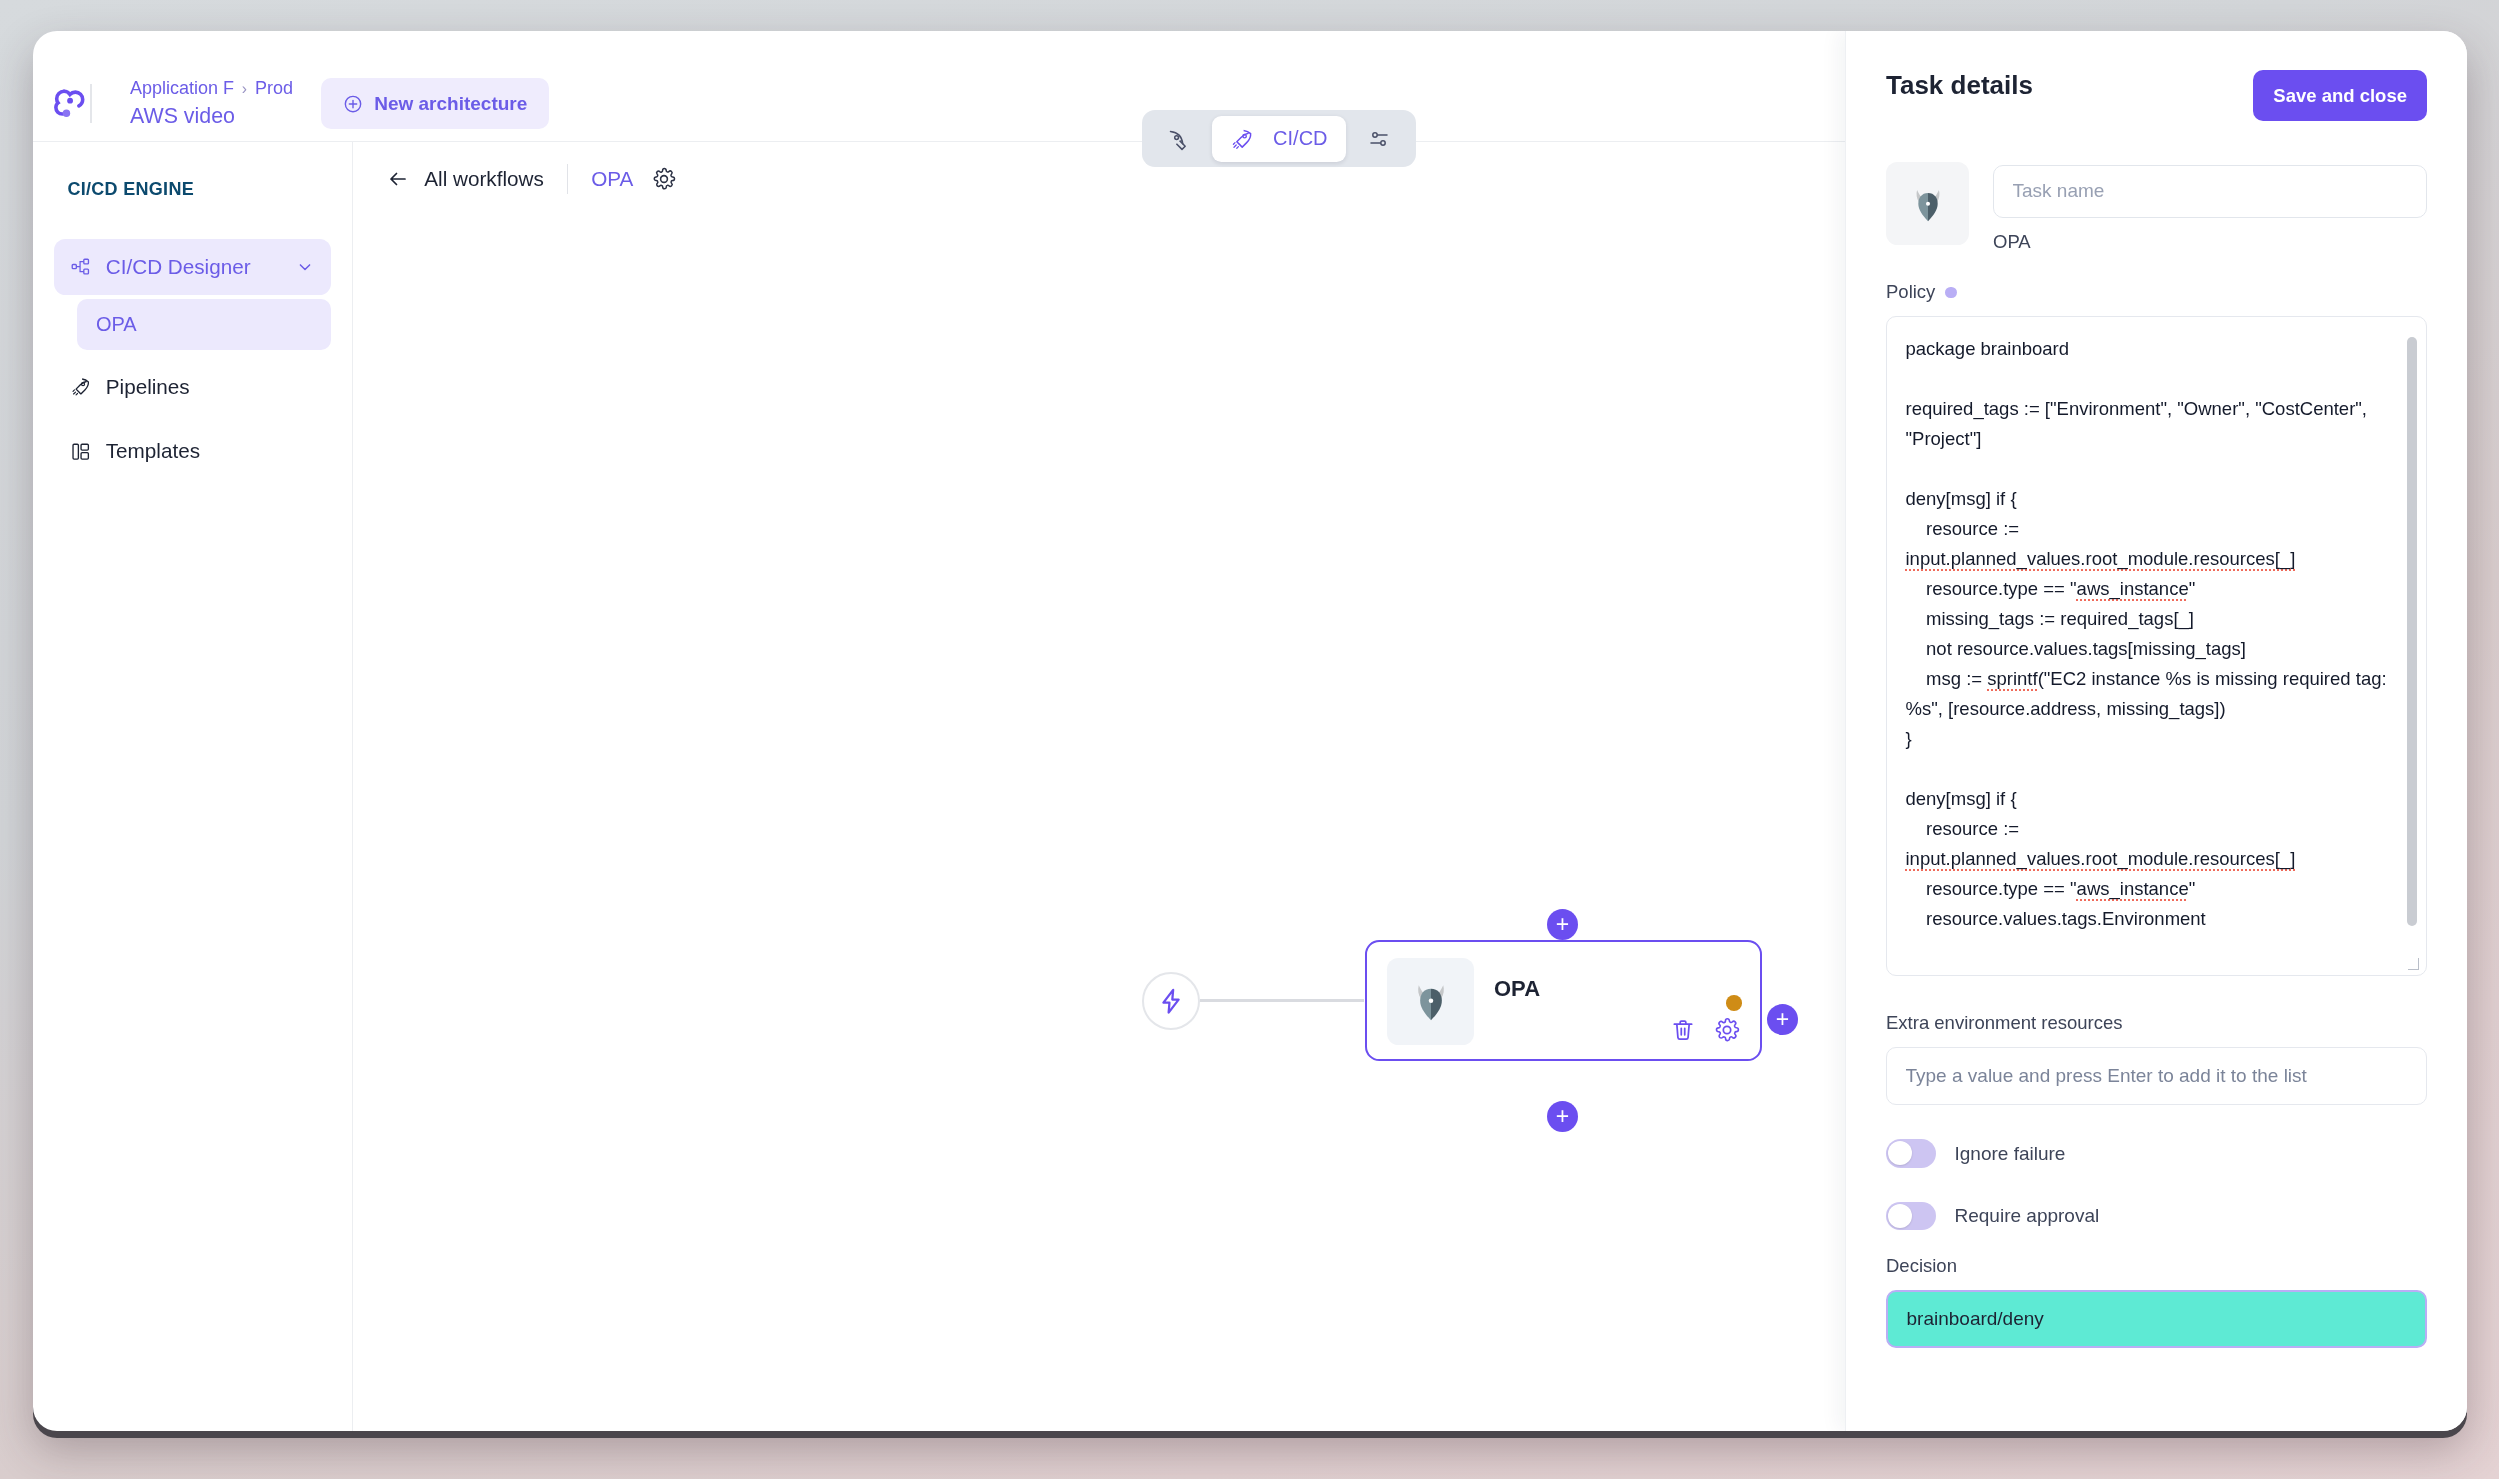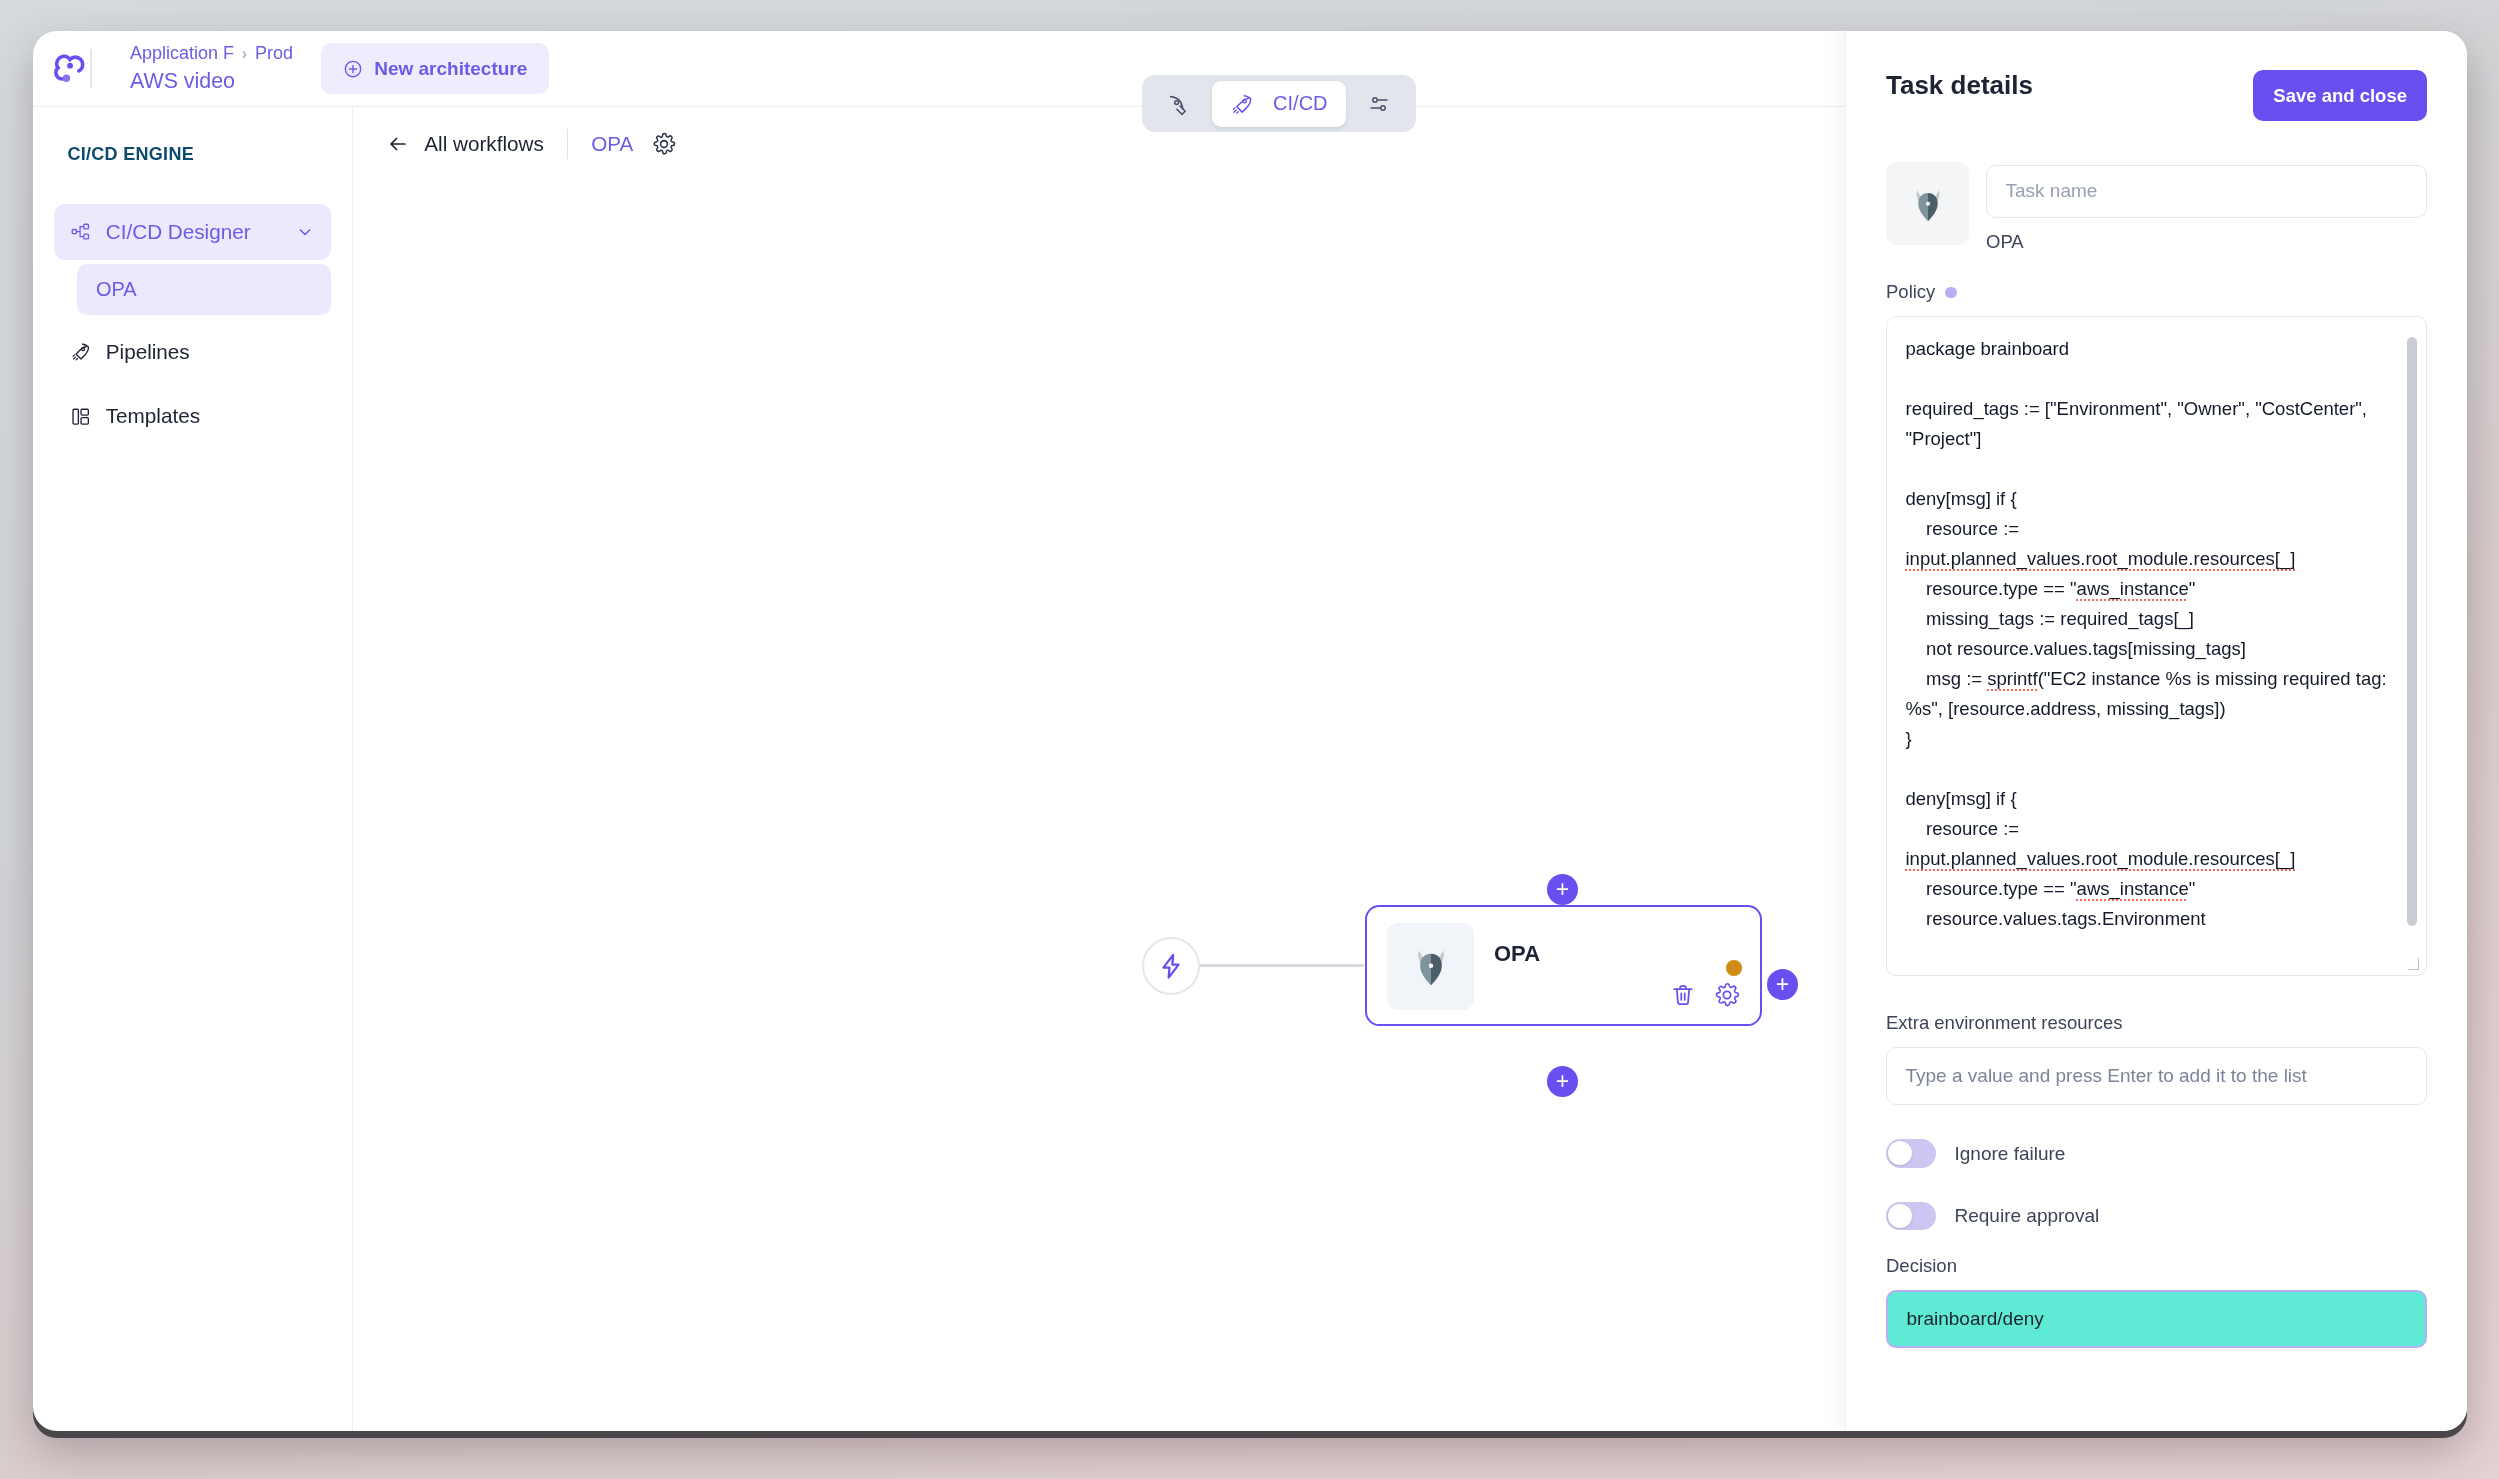--- a/index.html
+++ b/index.html
@@ -19,21 +19,21 @@
     left: 33px; top: 31px;
     width: 2434px; height: 1400px;
     background: #ffffff;
     border-radius: 24px;
     box-shadow: 0 7.1px 0 0 #4a464c, 0 18.5px 43px rgba(60,40,50,.30);
     overflow: hidden;
     display: flex;
   }
 
   
-  #app-region { width: 1812px; height: 100%; display: flex; flex-direction: column; }
+  #app-region { width: 1812px; height: 100%; display: flex; flex-direction: column; margin-top: 35px; }
 
   
   #topbar {
     height: 76px; flex: 0 0 76px;
     border-bottom: 1.4px solid #eceef1;
     display: flex; align-items: center;
     position: relative;
   }
   #logo-wrap { width: 77px; display:flex; align-items:center; justify-content:center; }
   #logo-div { width: 1.4px; height: 39px; background: #e4e6ea; }
@@ -150,21 +150,21 @@
     box-shadow: -7.1px 0 18.5px rgba(25,30,60,.05);
     position: relative; overflow: hidden;
   }
   #panel-head { display: flex; align-items: flex-start; }
   #panel-title { font-size: 26px; font-weight: 700; color: #1d2333; }
   #save-close-btn {
     margin-left: auto; height: 51px; padding: 0 20px;
     background: #6b4ef0; border-radius: 10px; color: #fff;
     font-size: 18.5px; font-weight: 600; display:flex; align-items:center; cursor: pointer;
   }
-  #task-row { margin-top: 41px; display: flex; gap: 17px; }
+  #task-row { margin-top: 41px; display: flex; gap: 24px; }
   #task-icon-box {
     width: 83px; height: 83px; background: #f4f5f7; border-radius: 11.4px;
     display:flex; align-items:center; justify-content:center; flex: 0 0 83px;
   }
   #task-fields { flex: 1; padding-top: 2.9px; }
   #task-name-input {
     width: 100%; height: 53px; border: 1.4px solid #e2e6ec; border-radius: 10px;
     padding: 0 18.5px; font-size: 19px; color: #1d2333;
     font-family: "Liberation Sans", sans-serif; background: #fff; outline: none;
   }

